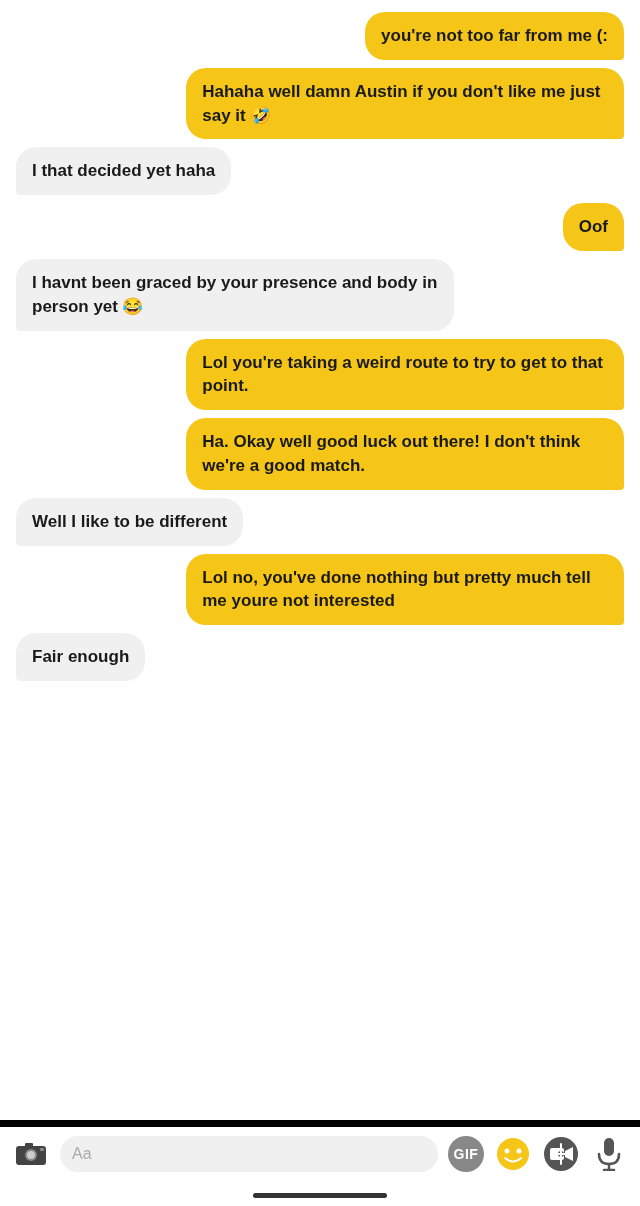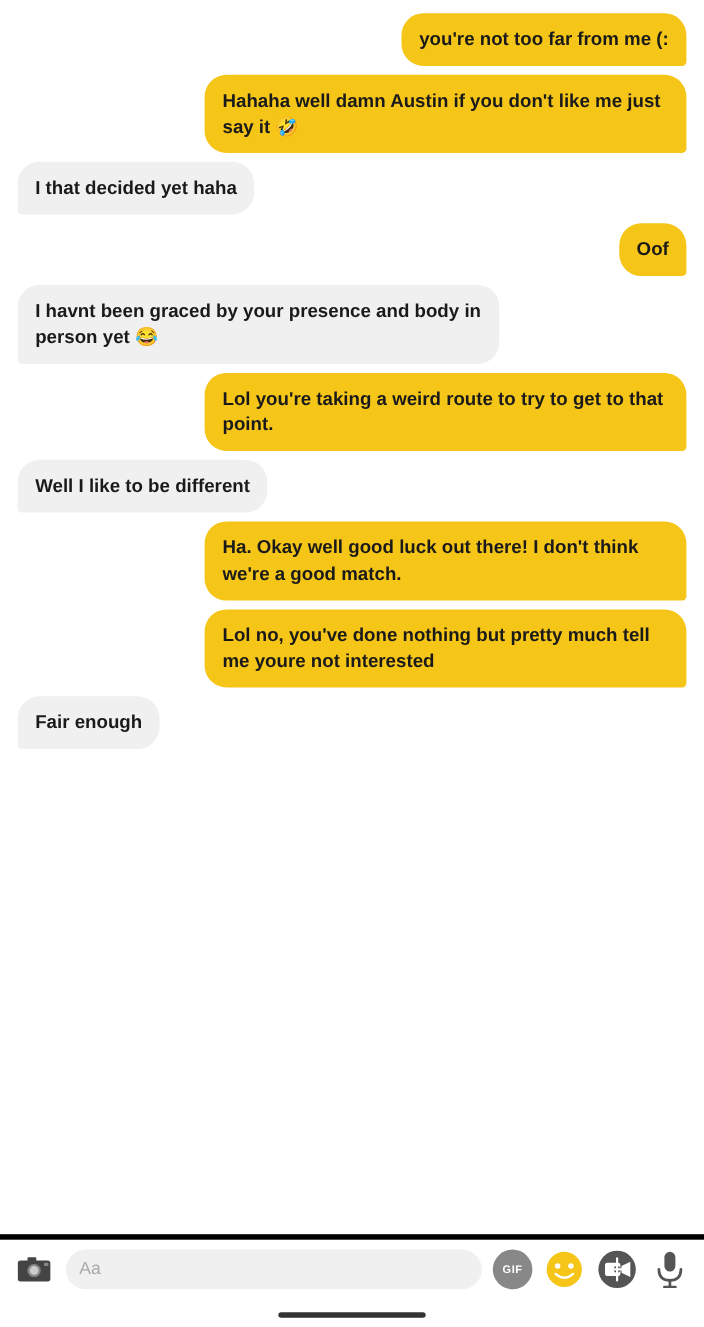--- a/index.html
+++ b/index.html
@@ -55,21 +55,21 @@
       background: #f0f0f0;
       color: #1a1a1a;
       border-bottom-left-radius: 4px;
     }
 
     .input-bar {
       display: flex;
       align-items: center;
       padding: 8px 12px 20px 12px;
       background: #ffffff;
-      border-top: 5px solid #000000;
+      border-top: 7px solid #000000;
       gap: 10px;
     }
 
     .camera-btn {
       width: 38px;
       height: 38px;
       display: flex;
       align-items: center;
       justify-content: center;
       flex-shrink: 0;
@@ -103,21 +103,21 @@
       border-radius: 50%;
       display: flex;
       align-items: center;
       justify-content: center;
       cursor: pointer;
       flex-shrink: 0;
     }
 
     .gif-label {
       color: #fff;
-      font-size: 10px;
+      font-size: 14px;
       font-weight: 700;
       letter-spacing: 0.5px;
     }
 
     .sticker-btn {
       width: 38px;
       height: 38px;
       display: flex;
       align-items: center;
       justify-content: center;
@@ -168,25 +168,25 @@
     </div>
     <div class="bubble-row sent">
       <div class="bubble sent">Oof</div>
     </div>
     <div class="bubble-row received">
       <div class="bubble received">I havnt been graced by your presence and body in person yet 😂</div>
     </div>
     <div class="bubble-row sent">
       <div class="bubble sent">Lol you're taking a weird route to try to get to that point.</div>
     </div>
+    <div class="bubble-row sent">
+      <div class="bubble sent">Ha. Okay well good luck out there! I don't think we're a good match.</div>
+    </div>
     <div class="bubble-row received">
       <div class="bubble received">Well I like to be different</div>
-    </div>
-    <div class="bubble-row sent">
-      <div class="bubble sent">Ha. Okay well good luck out there! I don't think we're a good match.</div>
     </div>
     <div class="bubble-row sent">
       <div class="bubble sent">Lol no, you've done nothing but pretty much tell me youre not interested</div>
     </div>
     <div class="bubble-row received">
       <div class="bubble received">Fair enough</div>
     </div>
   </div>
 
 <div class="input-bar">

